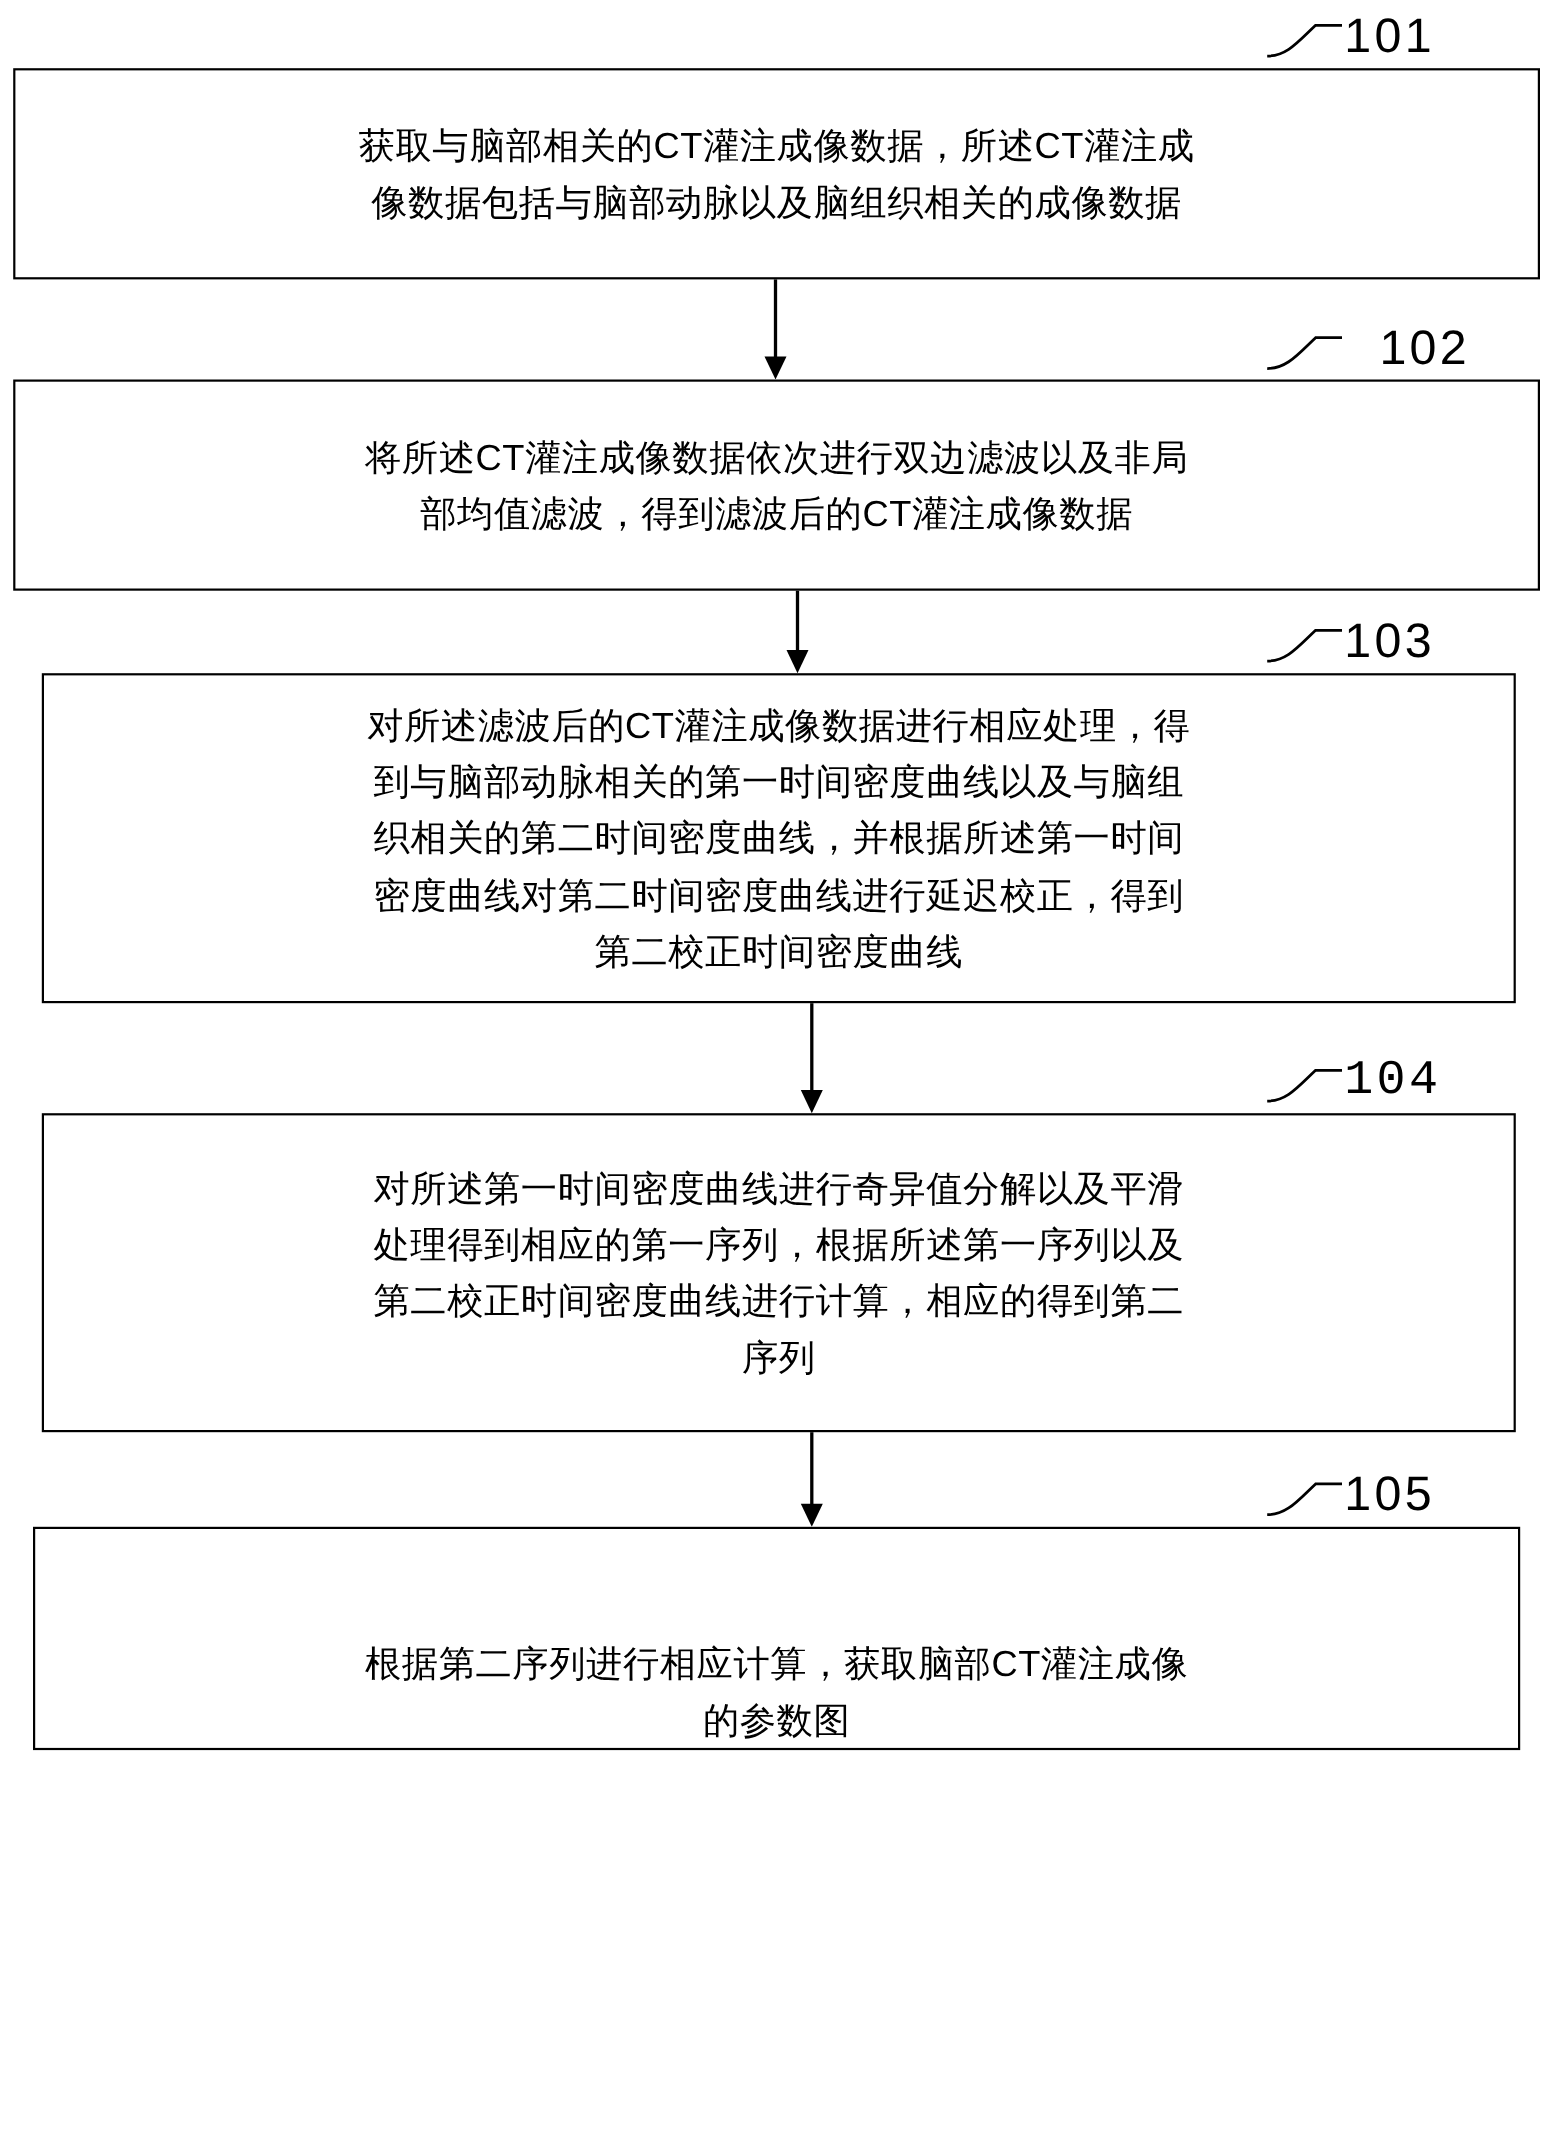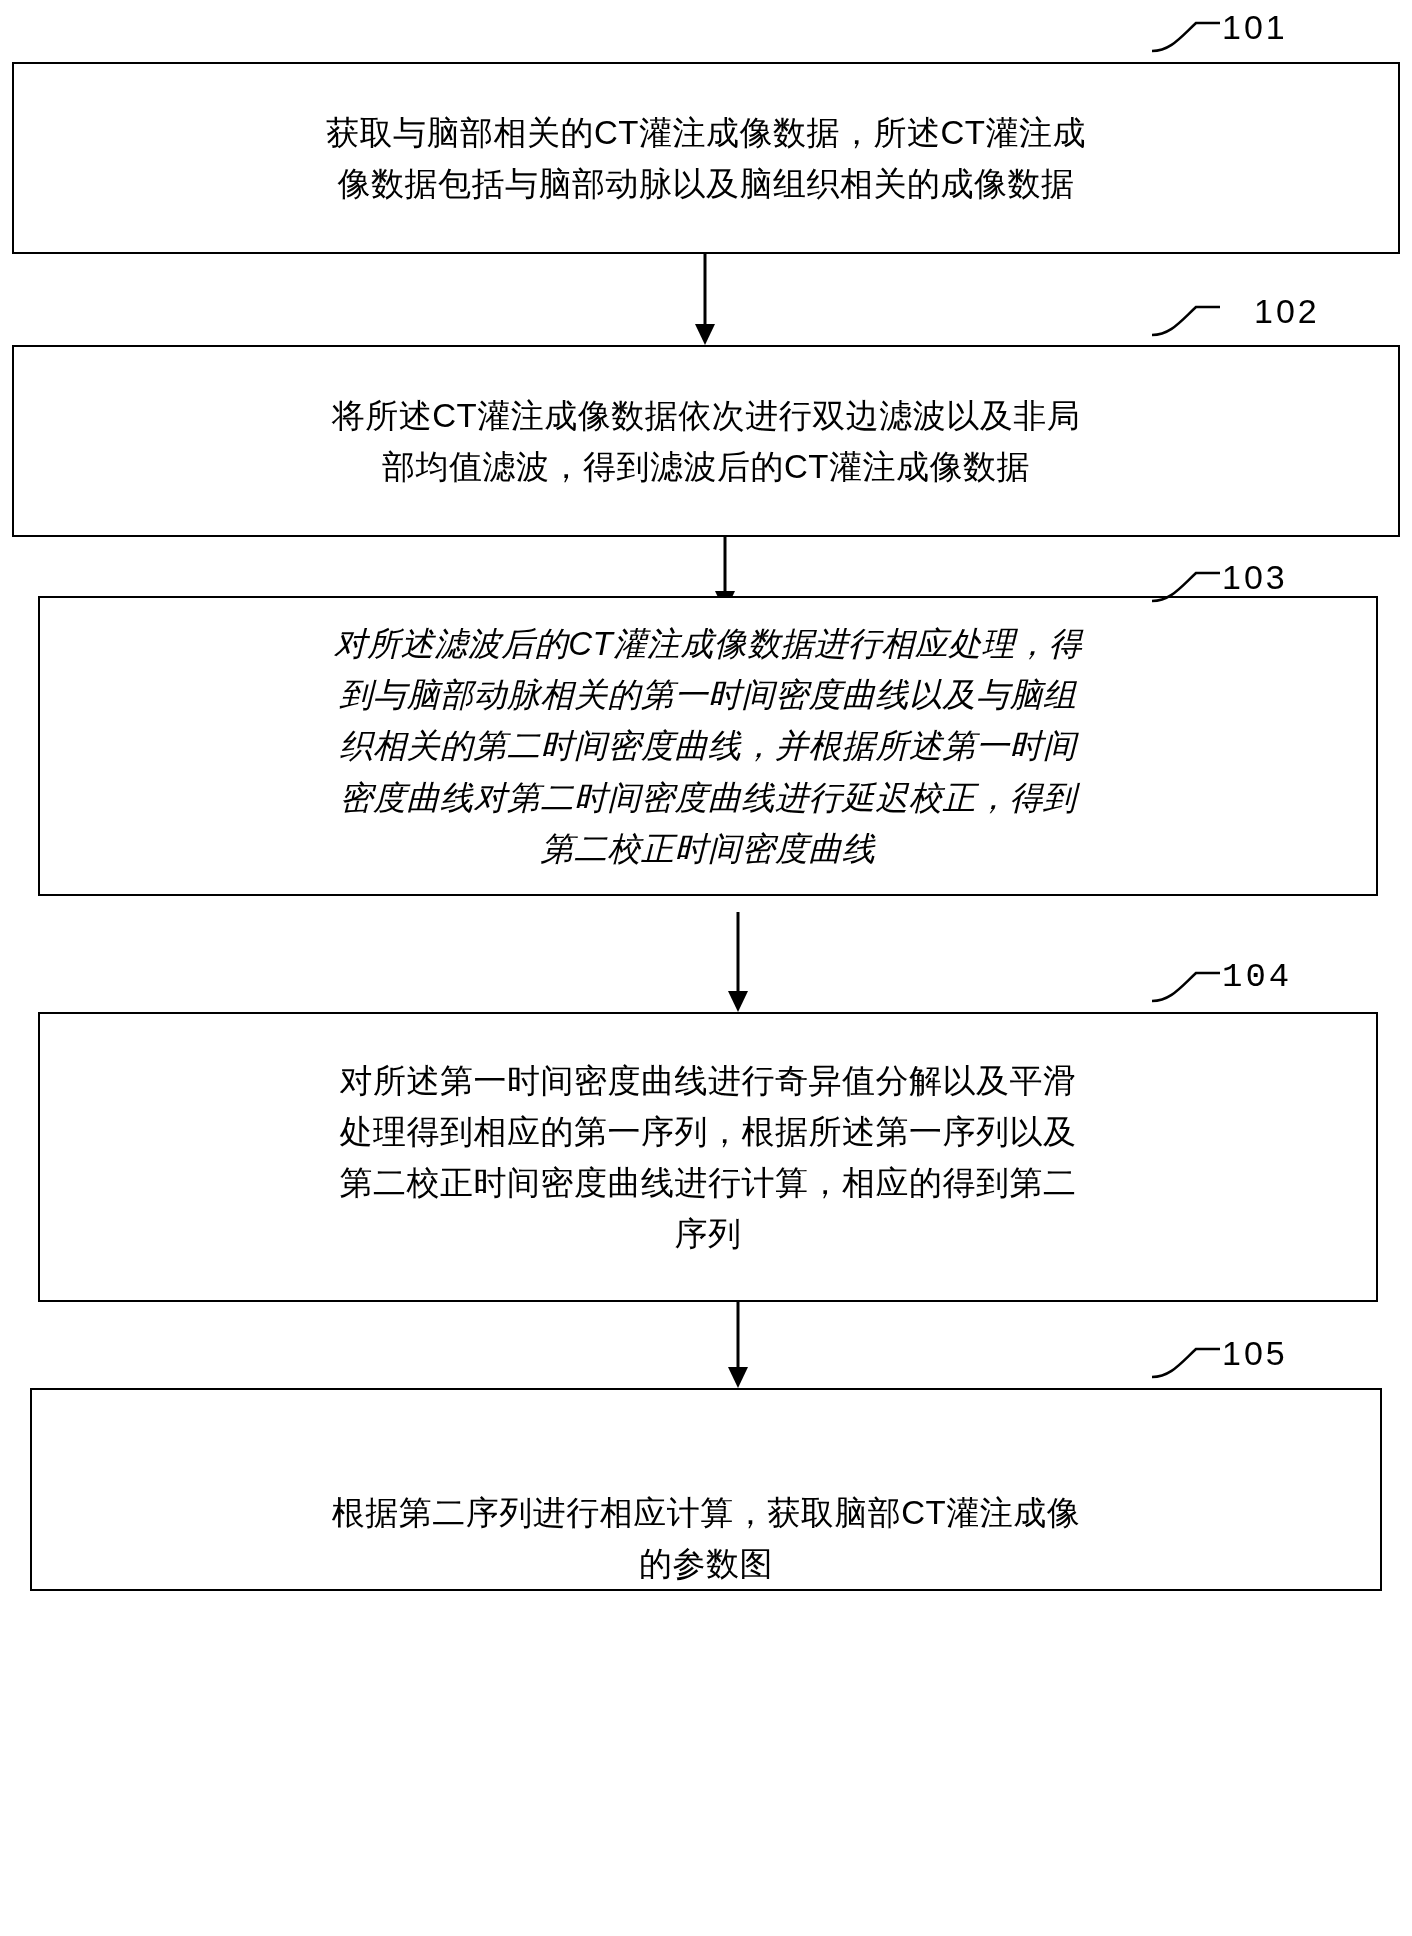--- a/index.html
+++ b/index.html
@@ -36,40 +36,40 @@
     font-size: 33px;
     line-height: 1.55;
     letter-spacing: 0.5px;
     padding: 0 26px;
     box-sizing: border-box;
     white-space: pre-line;
     font-family: "Liberation Sans", sans-serif;
   }
   .ref {
     position: absolute;
-    font-size: 34px;
+    font-size: 44px;
     letter-spacing: 3px;
     font-family: "Liberation Sans", sans-serif;
   }
   .leader {
     position: absolute;
     width: 70px;
     height: 34px;
     overflow: visible;
   }
   .connector {
     position: absolute;
     width: 30px;
     overflow: visible;
   }
 
   
   #box-101 { left: 12px;  top: 62px;  width: 1388px; height: 192px; }
   #box-102 { left: 12px;  top: 345px; width: 1388px; height: 192px; }
-  #box-103 { left: 38px;  top: 596px; width: 1340px; height: 300px; font-style: italic; }
+  #box-103 { left: 38px;  top: 612px; width: 1340px; height: 300px; }
   #box-104 { left: 38px;  top: 1012px;width: 1340px; height: 290px; }
   #box-105 { left: 30px;  top: 1388px;width: 1352px; height: 203px; align-items: flex-end; }
 
   #ref-101 { left: 1222px; top: 8px; }
   #ref-102 { left: 1222px; top: 292px; margin-left: 32px; }
   #ref-103 { left: 1222px; top: 558px; }
   #ref-104 { left: 1222px; top: 958px; font-family: Liberation Mono, monospace; }
   #ref-105 { left: 1222px; top: 1334px; }
 
   #leader-101 { left: 1150px; top: 18px; }

